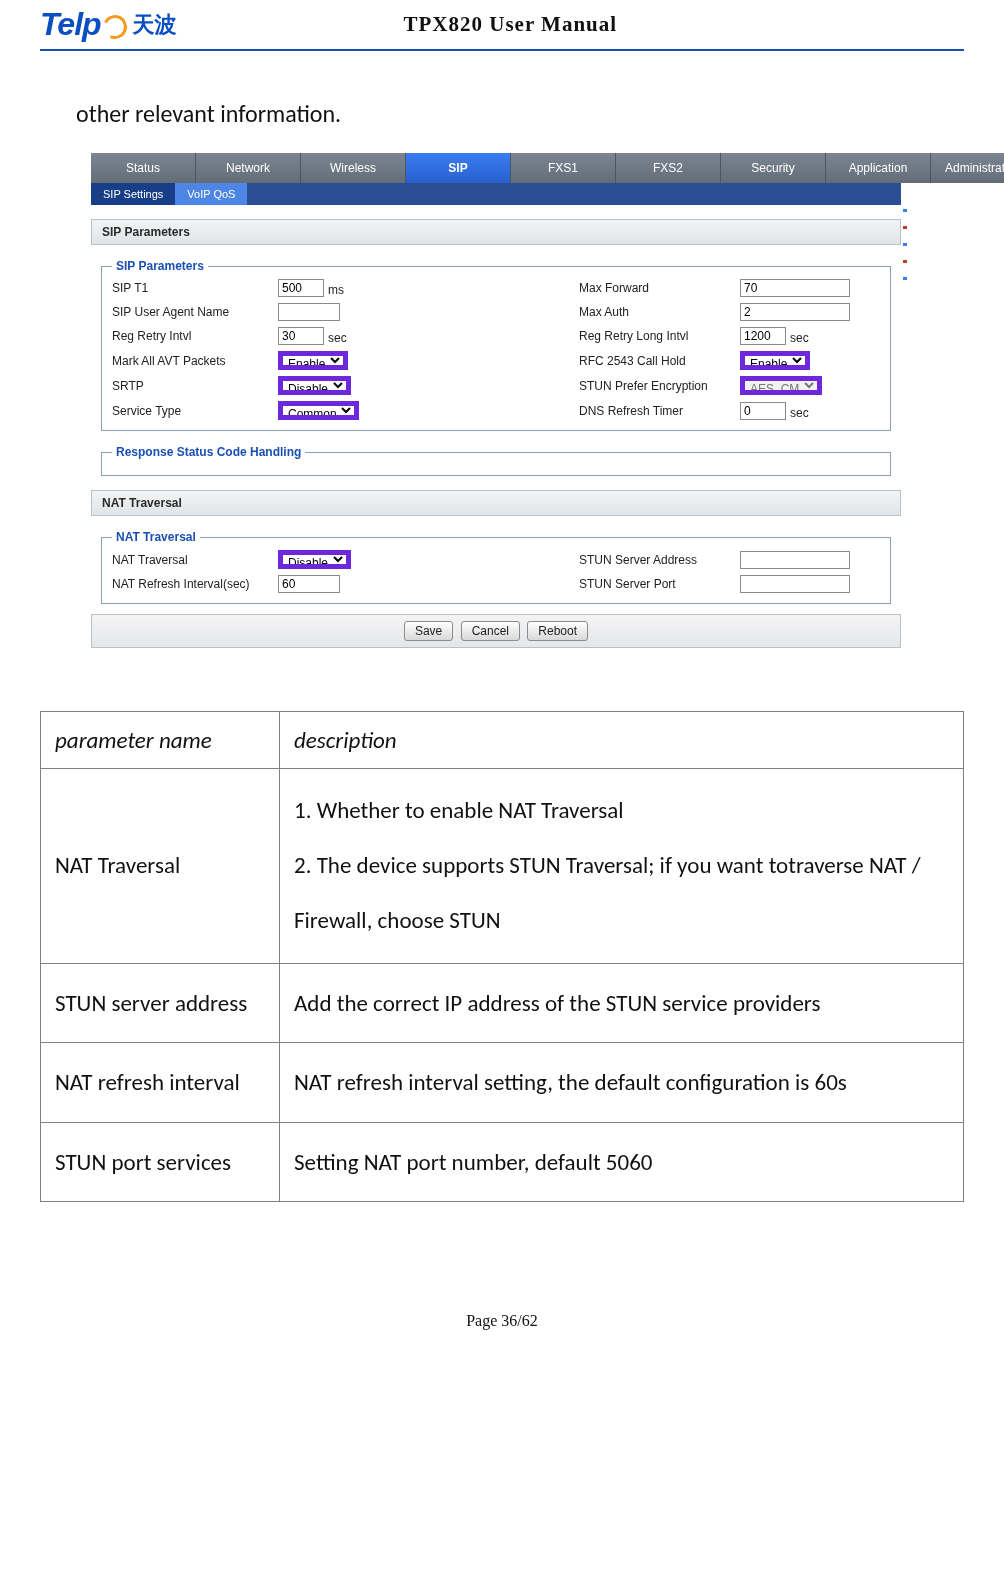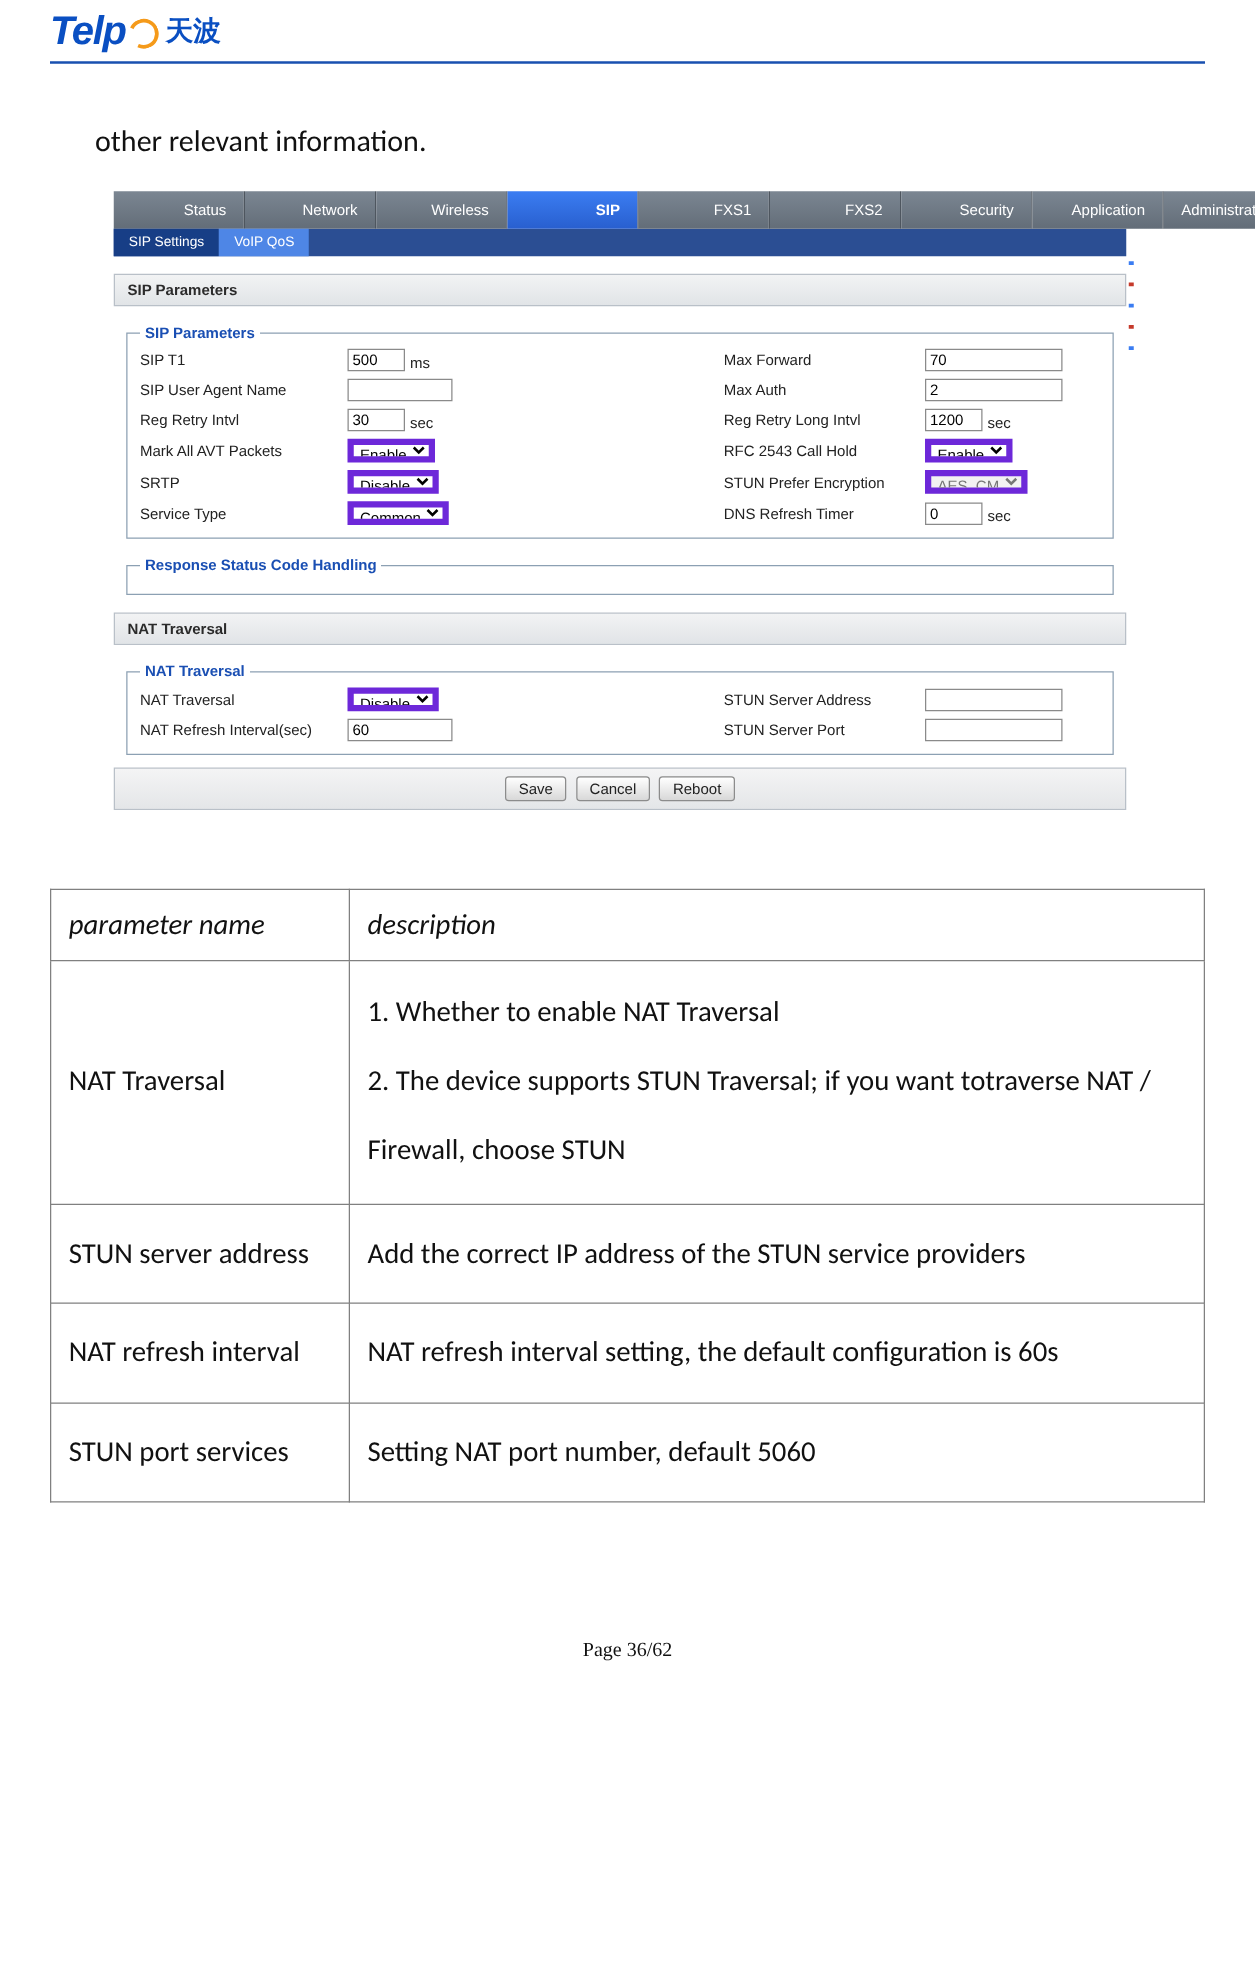--- a/index.html
+++ b/index.html
@@ -29,38 +29,38 @@
   .logo-mark{width:18px;height:18px;border:3px solid #f59a1a;border-radius:50%;transform:rotate(-20deg);border-left-color:transparent;margin-left:-2px;margin-top:4px;}
   .logo-cn{font-family:"SimHei","Microsoft YaHei",sans-serif;color:#0a4fc2;font-size:22px;font-weight:700;margin-left:2px;}
   .doc-title{flex:1;text-align:center;font-family:"SimSun","Times New Roman",serif;font-weight:700;font-size:21px;letter-spacing:1px;margin-left:-140px;}
   .header-rule{border:none;border-top:2.5px solid var(--page-border);margin:6px 0 0 0;}
 
   .intro-text{font-size:24px;margin:48px 0 24px 36px;}
 
   
   .shot{margin-left:50px;width:810px;border:1px solid #fff;font-family:Tahoma,Arial,sans-serif;font-size:12px;color:#222;position:relative;}
   .tabbar{display:flex;background:#fff;}
-  .tab{flex:0 0 auto;min-width:76px;padding:8px 14px;text-align:right;color:#fff;background:linear-gradient(to bottom,#7b8692,#636d78);border-right:1px solid #4e565f;font-size:12px;}
+  .tab{flex:0 0 auto;min-width:76px;padding:8px 14px;text-align:center;color:#fff;background:linear-gradient(to bottom,#7b8692,#636d78);border-right:1px solid #4e565f;font-size:12px;}
   .tab.active{background:linear-gradient(to bottom,#3b7df2,#285fcf);font-weight:700;}
   .subtabbar{display:flex;background:#2b4e93;}
   .subtab{padding:5px 12px;color:#fff;font-size:11px;background:transparent;}
   .subtab.primary{background:#173e86;}
   .subtab.active{background:#4e86e6;}
 
   .section-bar{margin-top:14px;background:linear-gradient(to bottom,#f2f3f4,#e1e4e7);border:1px solid var(--panel-border);padding:5px 10px;font-weight:700;color:#2b2b2b;font-size:12px;}
 
   fieldset.group{border:1px solid var(--fieldset-border);margin:14px 10px 8px 10px;padding:6px 10px 10px 10px;}
   fieldset.group>legend{color:var(--legend-blue);font-weight:700;font-size:12px;padding:0 4px;}
 
   .grid2{display:grid;grid-template-columns:160px 160px 1fr 155px 140px;column-gap:6px;row-gap:6px;align-items:center;}
   .lbl{color:#222;white-space:nowrap;}
   .val-cell{display:flex;align-items:flex-end;gap:4px;}
   .inp{height:18px;border:1px solid #8a8a8a;background:#fff;padding:0 3px;font-size:12px;box-sizing:border-box;}
   .inp.w46{width:46px;}
-  .inp.w80{width:84px;}
+  .inp.w80{width:62px;}
   .inp.w110{width:110px;}
   .sel{height:19px;border:5px solid #6d28d9;background:#fff;font-size:12px;padding:0 1px;}
   .sel.disabled{background:#f2f2f2;color:#777;pointer-events:none;}
   .unit{font-size:12px;}
 
   .right-strip{position:absolute;right:-6px;top:56px;width:4px;height:180px;}
   .right-strip i{display:block;width:4px;height:3px;background:#3b7df2;margin-bottom:14px;}
   .right-strip i.r{background:#c53a2b;}
 
   .btnbar{margin-top:10px;background:linear-gradient(to bottom,#f4f4f5,#e4e6e8);border:1px solid var(--panel-border);padding:6px;text-align:center;}
@@ -81,20 +81,21 @@
 <body>
 
 <div class="page">
 
   <div class="doc-header">
     <div class="logo">
       <span class="logo-telpo">Telp</span>
       <span class="logo-mark"></span>
       <span class="logo-cn">天波</span>
     </div>
+    <div class="doc-title">TPX820 User Manual</div>
   </div>
   <hr class="header-rule">
 
   <div class="intro-text">other relevant information.</div>
 
   <div class="shot">
     <div class="right-strip">
         <i></i>
         <i class="r"></i>
         <i></i>

